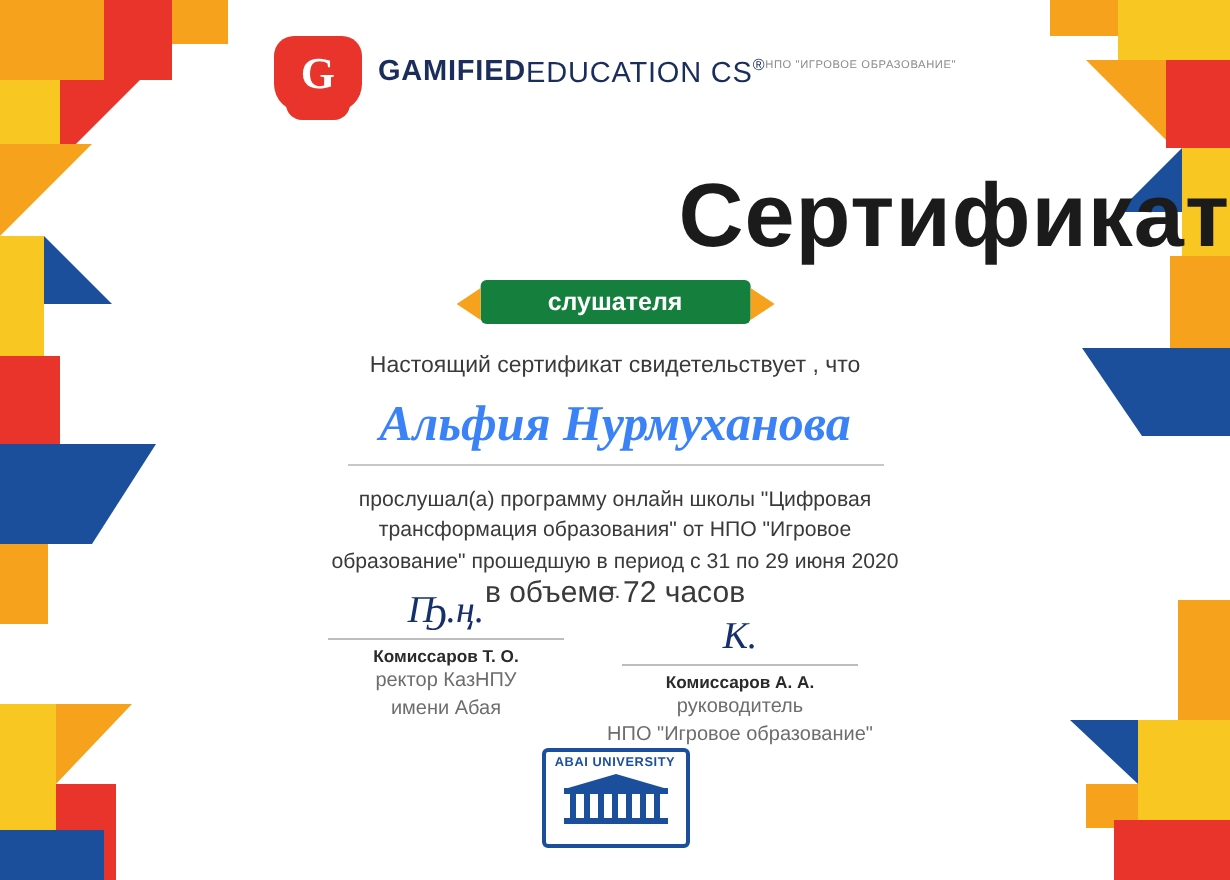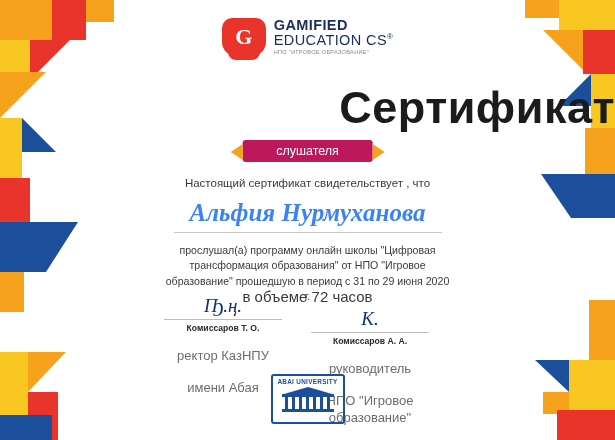--- a/index.html
+++ b/index.html
@@ -135,21 +135,21 @@
     content: "";
     position: absolute;
     left: 6px; right: 6px;
     bottom: -4px;
     height: 8px;
     background: #e8342a;
     border-radius: 0 0 8px 8px;
   }
   .logo-text {
     display: flex;
-    flex-direction: column;
+    flex-direction: row;
     line-height: 1.05;
   }
   .logo-line1 {
     font-size: 14.5px;
     font-weight: bold;
     letter-spacing: 0.4px;
     color: #1b2d5b;
   }
   .logo-line2 {
     font-size: 14.5px;
@@ -176,25 +176,26 @@
     font-size: 45px;
     letter-spacing: 0.5px;
     color: #1b1b1b;
   }
 
   .ribbon {
     position: absolute;
     left: 50%;
     transform: translateX(-50%);
     top: 140px;
-    background: #be185d;
+    background: #15803d;
     color: #ffffff;
     font-size: 12.5px;
     padding: 4px 34px;
     border-radius: 3px;
+    font-weight: bold;
   }
   .ribbon::before, .ribbon::after {
     content: "";
     position: absolute;
     top: 4px;
     width: 0; height: 0;
     border-top: 8px solid transparent;
     border-bottom: 8px solid transparent;
   }
   .ribbon::before {
@@ -277,24 +278,24 @@
     height: 1px;
     background: #bdbdbd;
     margin: 0 auto 3px auto;
   }
   .sig-name {
     font-size: 8.6px;
     font-weight: bold;
     color: #2a2a2a;
   }
   .sig-role {
-    font-size: 13px;
+    font-size: 10px;
     color: #6d6d6d;
     line-height: 1.3;
-    margin-top: 15px;
+    margin-top: 1px;
   }
 
   
   .seal {
     position: absolute;
     left: 50%;
     transform: translateX(-50%);
     top: 374px;
     width: 74px;
     height: 50px;

